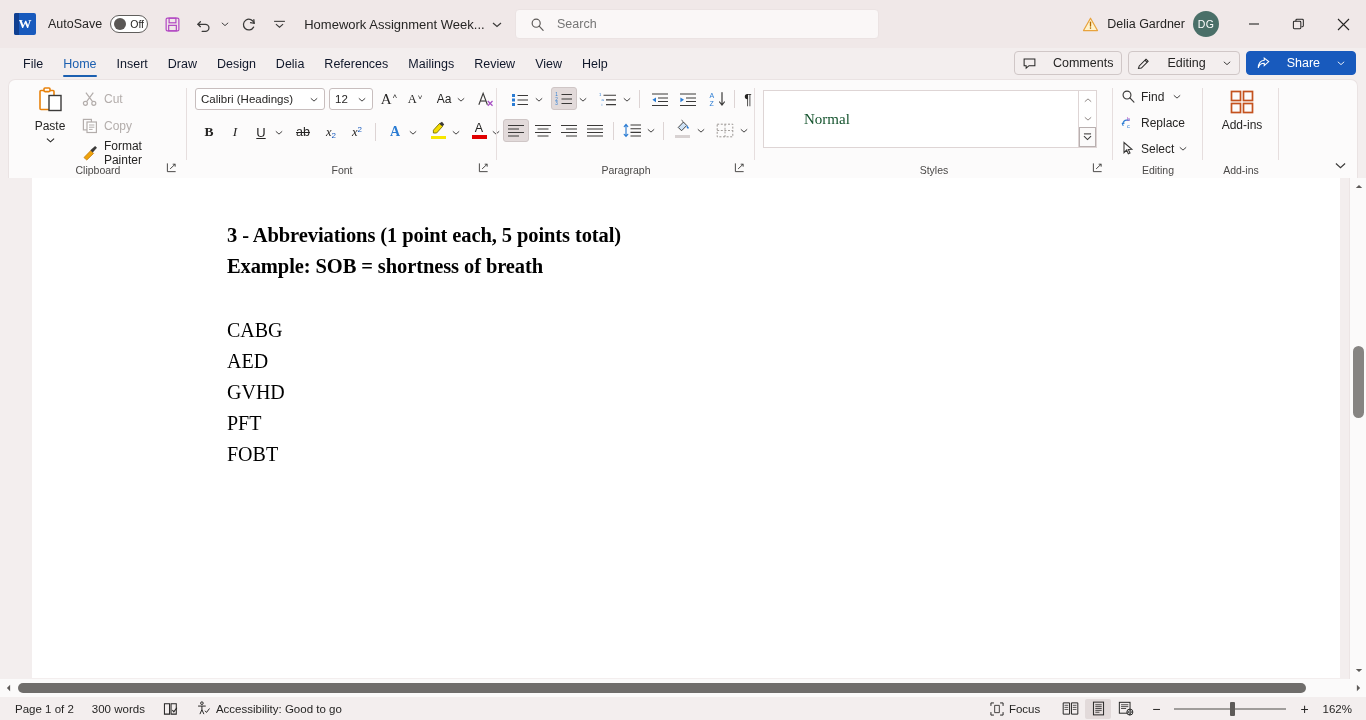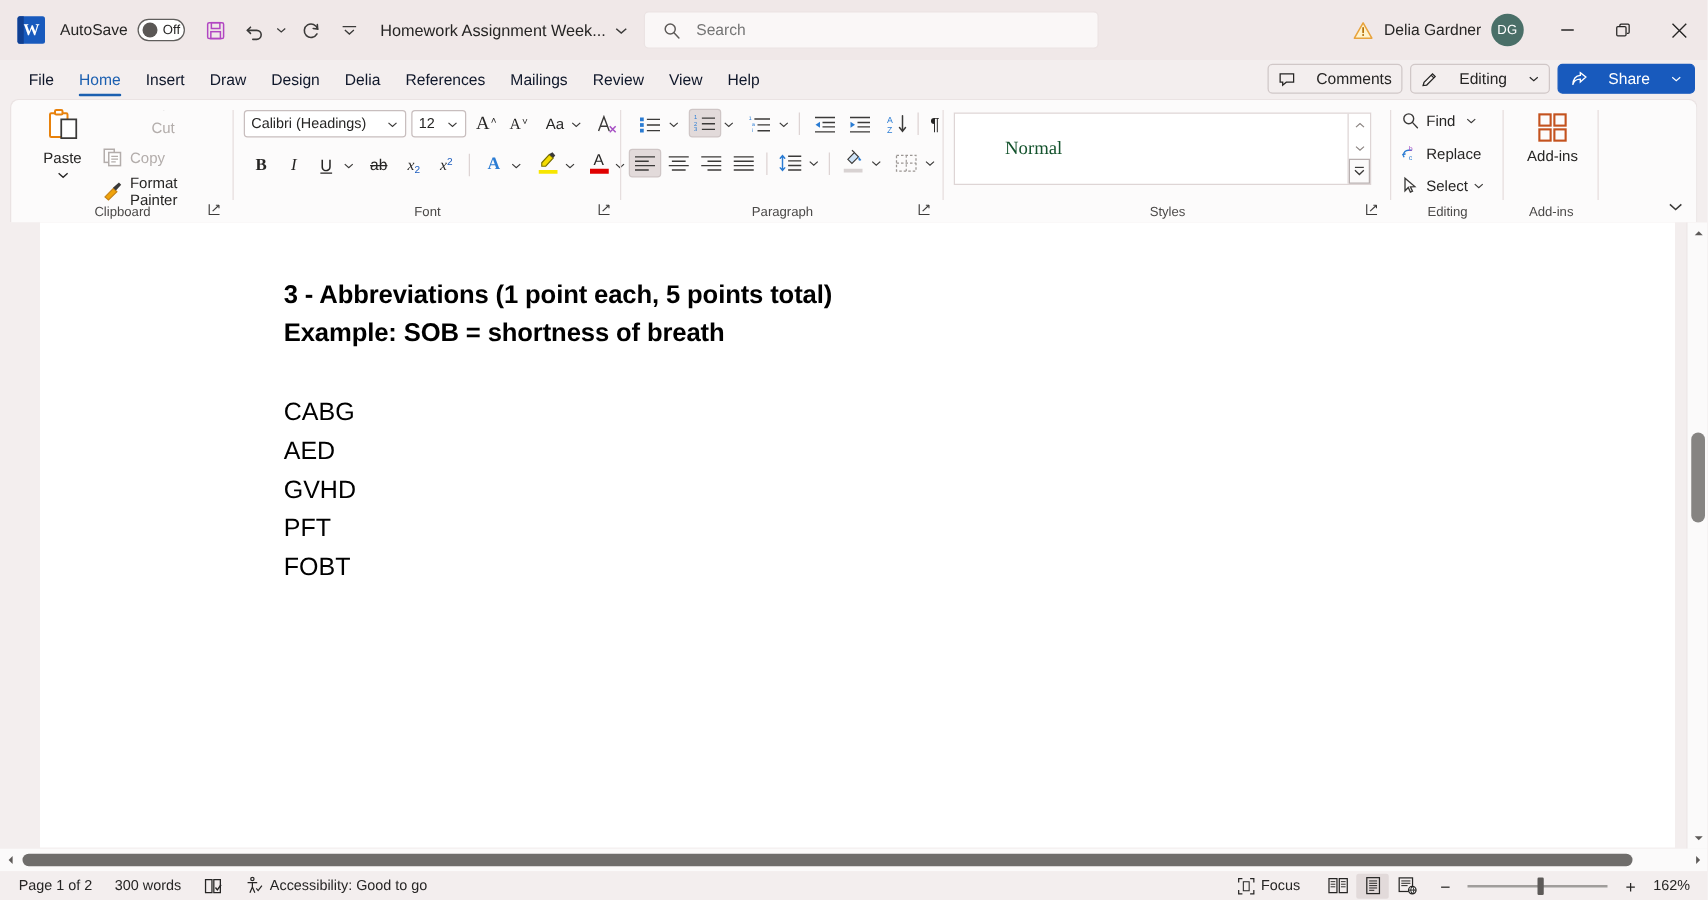--- a/index.html
+++ b/index.html
@@ -376,21 +376,21 @@
         <rect x="6" y="4.5" width="14" height="19" rx="1" fill="#fff" stroke="#e8820c" stroke-width="1.6"></rect>
         <rect x="10" y="2" width="6" height="3.6" rx="1" fill="#fff" stroke="#e8820c" stroke-width="1.6"></rect>
         <rect x="15" y="9.5" width="12" height="15" fill="#fff" stroke="#3b3a39" stroke-width="1.4"></rect>
       </svg>
       <span class="rlabel" style="margin-top:1px">Paste</span>
       <svg width="9" height="6" viewBox="0 0 10 6" fill="none" stroke="#262524" stroke-width="1.2" style="margin-top:4px">
           <path d="M1 1.5 L5 5 L9 1.5"></path>
         </svg>
     </div>
 
-    <div class="rbtn" style="position:absolute; left:70px; top:8px; height:21px; width:100px; padding-left:3px; gap:6px;flex-direction:column;">
+    <div class="rbtn" style="position:absolute; left:70px; top:8px; height:21px; width:100px; padding-left:3px; gap:6px;">
       <svg width="16" height="16" viewBox="0 0 16 16" fill="none" stroke="#b3adab" stroke-width="1.2">
         <circle cx="3.4" cy="12.3" r="2"></circle>
           <circle cx="11.8" cy="12.3" r="2"></circle>
         <path d="M4.6 10.6 L11.3 1.6 M10.6 10.6 L3.9 1.6"></path>
       </svg>
       <span class="rlabel dim">Cut</span>
     </div>
     <div class="rbtn" style="position:absolute; left:70px; top:35px; height:21px; width:100px; padding-left:3px; gap:6px;">
       <svg width="16" height="16" viewBox="0 0 16 16" fill="none" stroke="#b3adab" stroke-width="1.2">
         <rect x="1.4" y="1.4" width="8" height="10.5"></rect>
@@ -745,21 +745,21 @@
 
   <div style="position:absolute; right:6px; bottom:4px; width:22px; height:18px; display:flex; align-items:center; justify-content:center;">
     <svg width="11" height="7" viewBox="0 0 12 7" fill="none" stroke="#3b3a39" stroke-width="1.3">
         <path d="M1 1.3 L6 5.8 L11 1.3"></path>
       </svg>
   </div>
 </div>
 
 <div id="docarea">
   <div id="page">
-    <div style="position:absolute; left:195px; top:42px; width:1000px;">
+    <div style="position:absolute; left:195px; top:42px; width:1000px;font-family:Liberation Serif, serif;">
       <div class="doc-head">3 - Abbreviations (1 point each, 5 points total)</div>
       <div class="doc-head">Example: SOB = shortness of breath</div>
       <div style="height:33px"></div>
       <div class="doc-line">CABG</div>
       <div class="doc-line">AED</div>
       <div class="doc-line">GVHD</div>
       <div class="doc-line">PFT</div>
       <div class="doc-line">FOBT</div>
     </div>
   </div>

